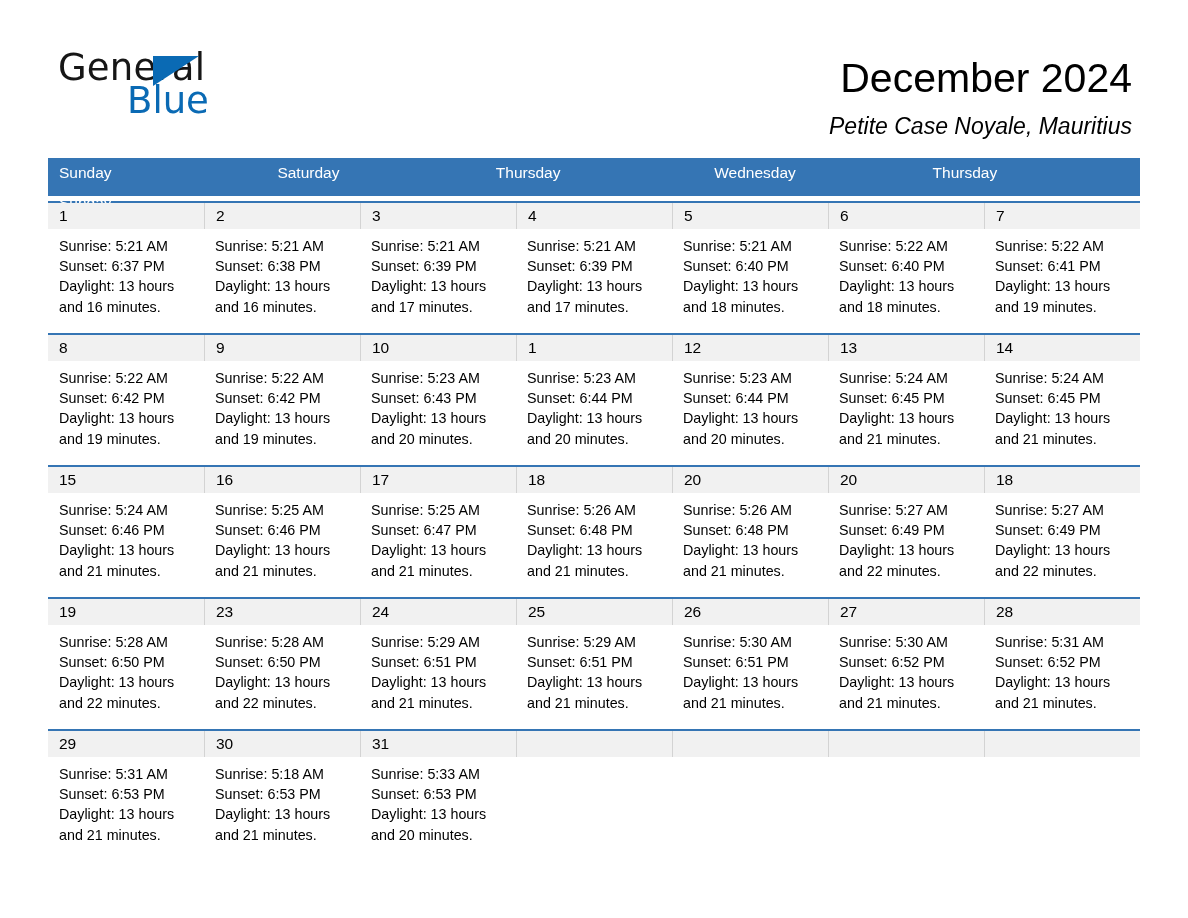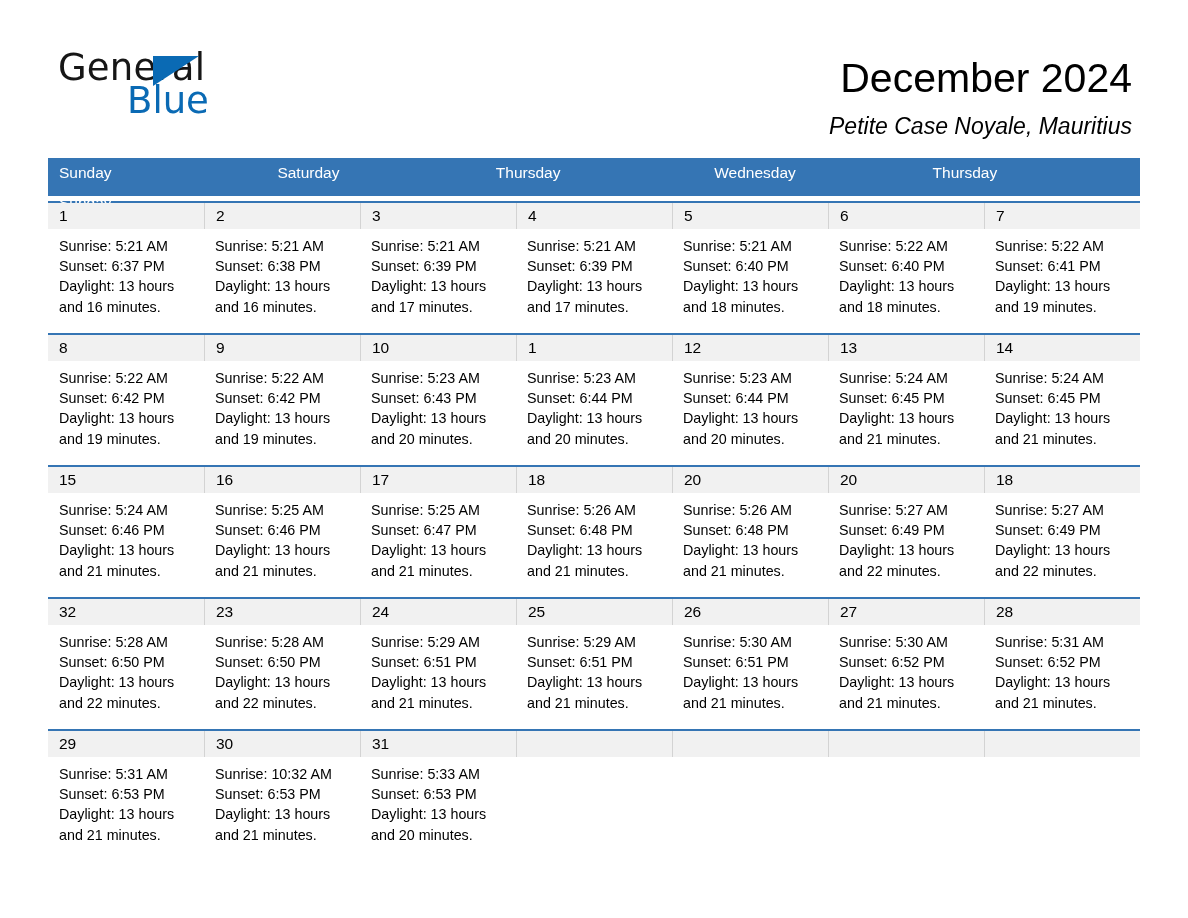--- a/index.html
+++ b/index.html
@@ -424,21 +424,21 @@
                 <div class="day-line">Daylight: 13 hours</div>
                 <div class="day-line">and 22 minutes.</div>
               </div>
             </div>
           </div>
         </div>
         <div class="week">
           <div class="week-grid">
             <div class="day-cell">
               <div class="day-num-band">
-                <div class="day-num">32</div>
+                <div class="day-num">19</div>
               </div>
               <div class="day-body">
                 <div class="day-line">Sunrise: 5:28 AM</div>
                 <div class="day-line">Sunset: 6:50 PM</div>
                 <div class="day-line">Daylight: 13 hours</div>
                 <div class="day-line">and 22 minutes.</div>
               </div>
             </div>
             <div class="day-cell">
               <div class="day-num-band">
@@ -519,21 +519,21 @@
                 <div class="day-line">Sunset: 6:53 PM</div>
                 <div class="day-line">Daylight: 13 hours</div>
                 <div class="day-line">and 21 minutes.</div>
               </div>
             </div>
             <div class="day-cell">
               <div class="day-num-band">
                 <div class="day-num">30</div>
               </div>
               <div class="day-body">
-                <div class="day-line">Sunrise: 10:32 AM</div>
+                <div class="day-line">Sunrise: 5:18 AM</div>
                 <div class="day-line">Sunset: 6:53 PM</div>
                 <div class="day-line">Daylight: 13 hours</div>
                 <div class="day-line">and 21 minutes.</div>
               </div>
             </div>
             <div class="day-cell">
               <div class="day-num-band">
                 <div class="day-num">31</div>
               </div>
               <div class="day-body">

